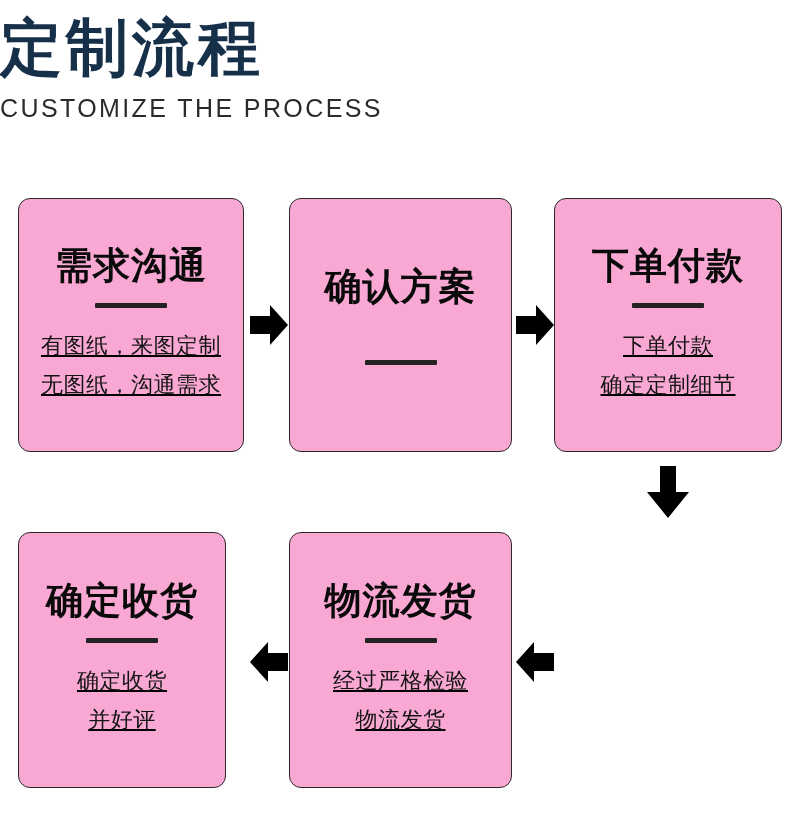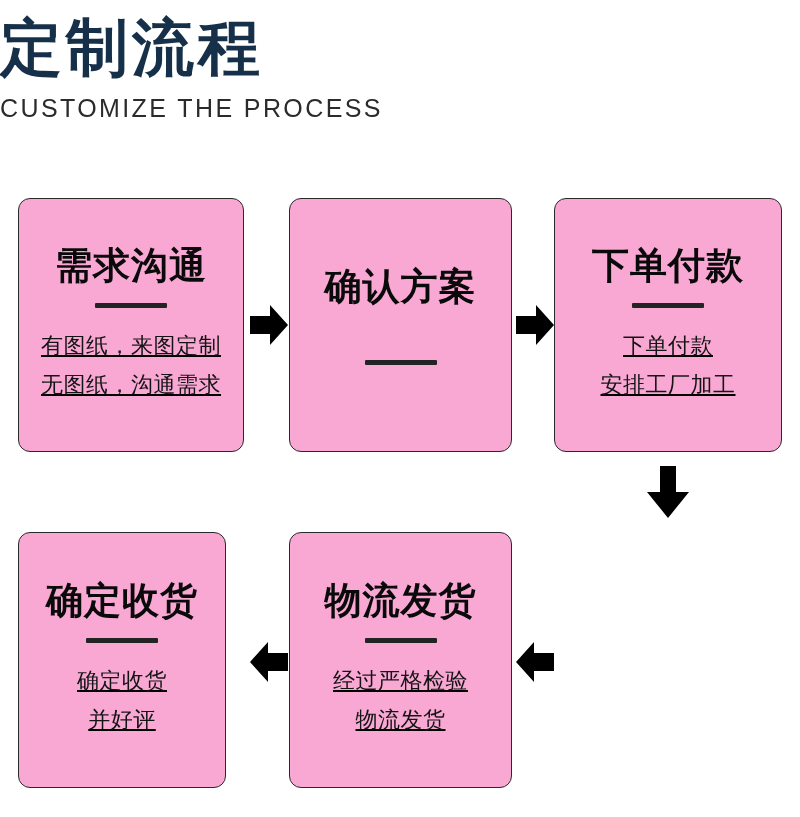--- a/index.html
+++ b/index.html
@@ -149,21 +149,21 @@
     <div class="card card-r1c2">
       <div class="card-title">确认方案</div>
       <div class="card-divider"></div>
     </div>
 
     <div class="card card-r1c3">
       <div class="card-title">下单付款</div>
       <div class="card-divider"></div>
       <div class="card-lines">
         <div class="card-line">下单付款</div>
-        <div class="card-line">安排工厂加工</div>
+        <div class="card-line">确定定制细节</div>
       </div>
     </div>
 
 
     <div class="card card-r2c2">
       <div class="card-title">物流发货</div>
       <div class="card-divider"></div>
       <div class="card-lines">
         <div class="card-line">经过严格检验</div>
         <div class="card-line">物流发货</div>

